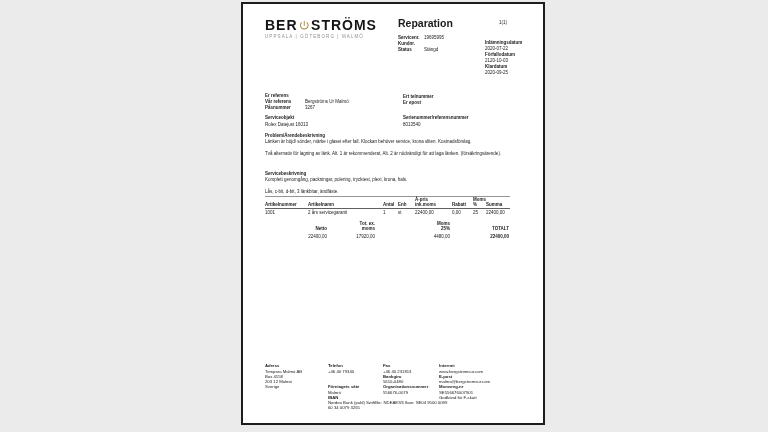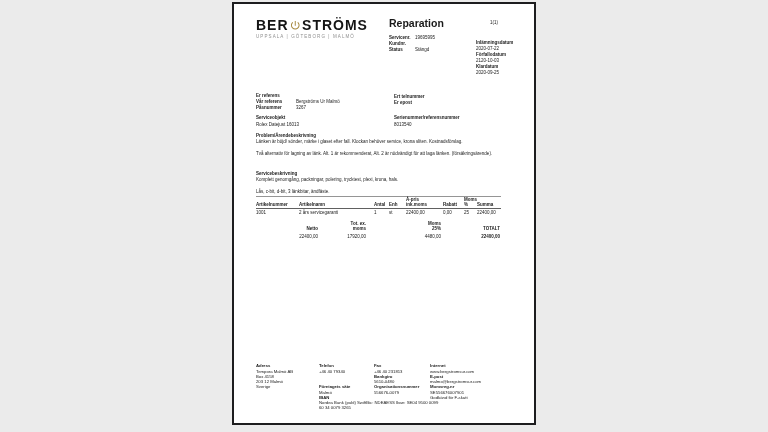--- a/index.html
+++ b/index.html
@@ -1,17 +1,17 @@
 <!DOCTYPE html>
 <html><head>
 <meta charset="utf-8">
 <style>
   html,body{margin:0;padding:0;}
   body{width:768px;height:432px;background:#ebebeb;font-family:"Liberation Sans",sans-serif;position:relative;overflow:hidden;}
-  .page{position:absolute;left:232px;top:2px;width:304px;height:423px;background:#fff;border:2px solid #1d1d1f;box-sizing:border-box;overflow:hidden;}
+  .page{position:absolute;left:241px;top:2px;width:304px;height:423px;background:#fff;border:2px solid #1d1d1f;box-sizing:border-box;overflow:hidden;}
   .inner{position:absolute;left:0;top:0;width:600px;height:838px;transform:scale(0.5);transform-origin:0 0;font-size:9px;color:#1a1a1a;line-height:11px;}
   .b{font-weight:bold;}
   .abs{position:absolute;}
   
   .logo{left:44px;top:28px;}
   .logo-row{display:flex;align-items:center;gap:2px;font-size:28px;font-weight:bold;letter-spacing:2px;color:#141414;line-height:28px;}
   .logo-sub{font-size:9px;letter-spacing:2.2px;color:#8f8f8f;margin-top:3px;}
   
   .doc-title{left:310px;top:26px;font-size:21px;font-weight:bold;line-height:24px;}
   .pageno{left:512px;top:32px;}

